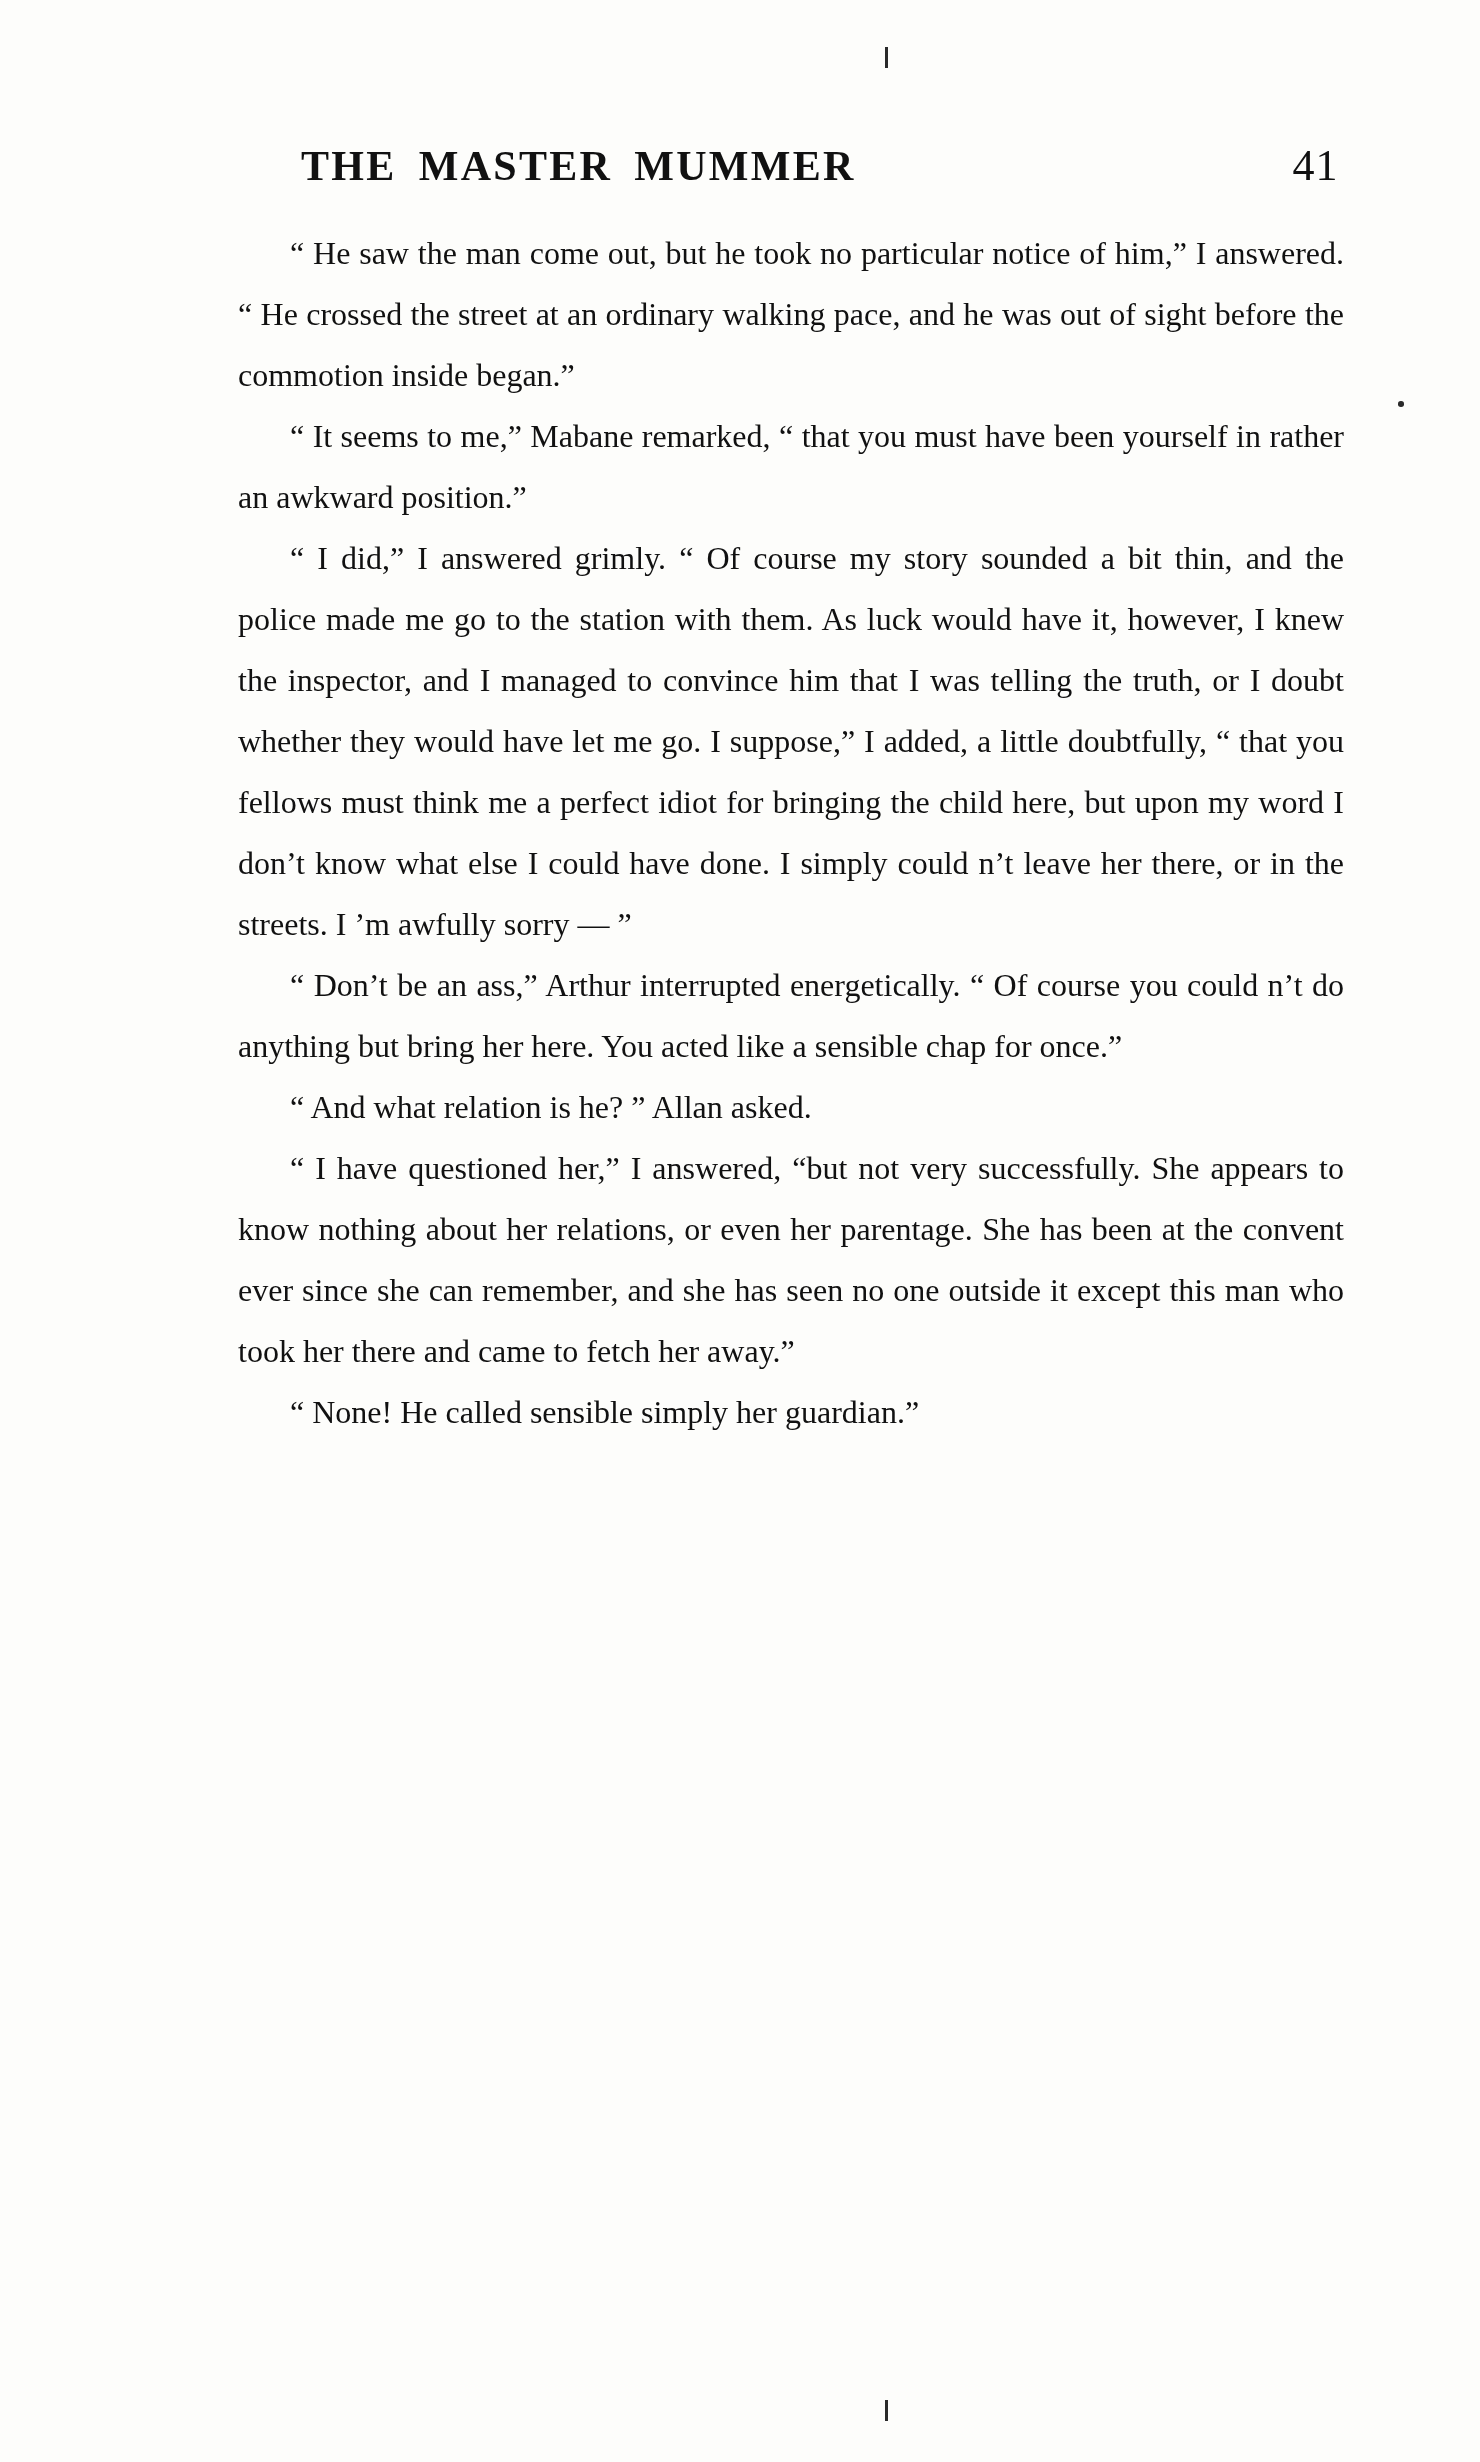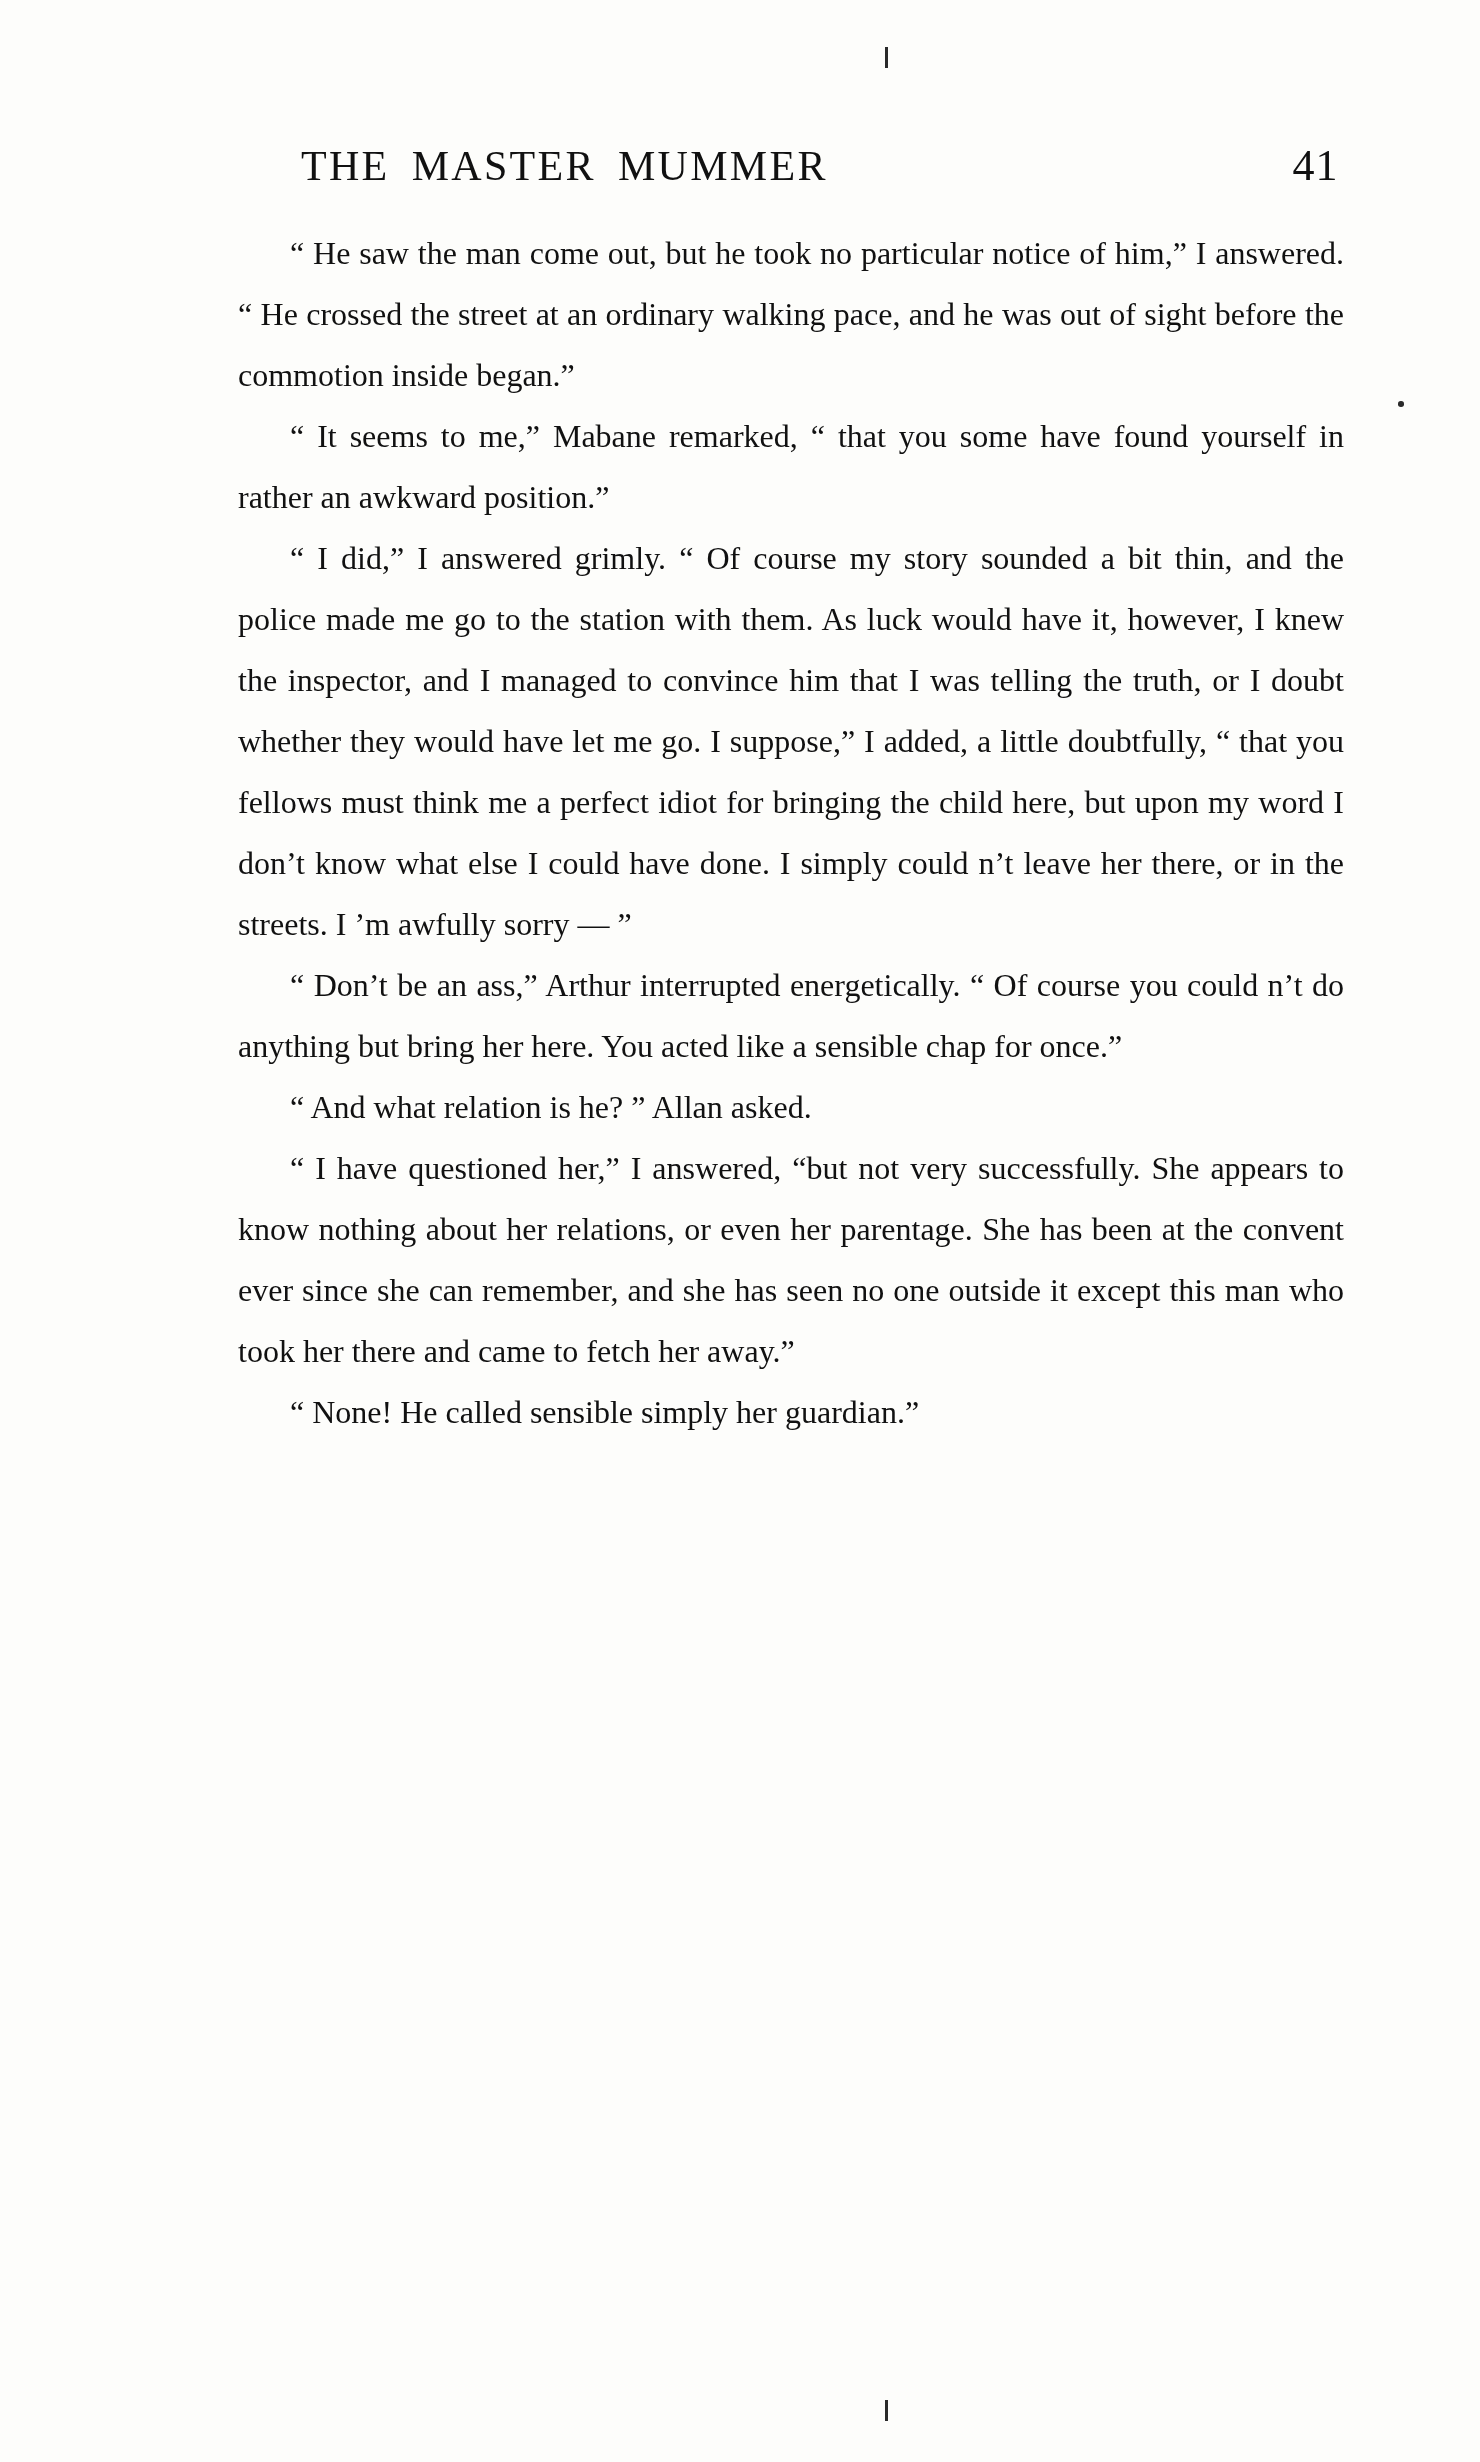--- a/index.html
+++ b/index.html
@@ -34,20 +34,21 @@
     align-items: baseline;
     justify-content: flex-start;
     margin: 0 0 32px 0;
     padding: 0 0 0 63px;
   }
   .running-title {
     font-size: 42px;
     letter-spacing: 2.3px;
     word-spacing: 9.3px;
     white-space: nowrap;
+    font-weight: bold;
   }
   .page-number {
     margin-left: auto;
     font-size: 44px;
     letter-spacing: 0.9px;
     padding-right: 5.6px;
   }
   p.para {
     margin: 0;
     font-size: 32px;
@@ -94,21 +95,21 @@
   <div class="tick tick-bottom"></div>
 
   <div class="content">
 
     <div class="running-head">
       <span class="running-title">THE MASTER MUMMER</span>
       <span class="page-number">41</span>
     </div>
 
     <p class="para">“ He saw the man come out, but he took no particular notice of him,” I answered.  “ He crossed the street at an ordinary walking pace, and he was out of sight before the commotion inside began.”</p>
-    <p class="para">“ It seems to me,” Mabane remarked, “ that you some have found yourself in rather an awkward position.”</p>
+    <p class="para">“ It seems to me,” Mabane remarked, “ that you must have been yourself in rather an awkward position.”</p>
     <p class="para">“ I did,” I answered grimly.  “ Of course my story sounded a bit thin, and the police made me go to the station with them.  As luck would have it, however, I knew the inspector, and I managed to convince him that I was telling the truth, or I doubt whether they would have let me go.  I suppose,” I added, a little doubtfully, “ that you fellows must think me a perfect idiot for bringing the child here, but upon my word I don’t know what else I could have done.  I simply could n’t leave her there, or in the streets. I ’m awfully sorry — ”</p>
     <p class="para">“ Don’t be an ass,” Arthur interrupted energetically.  “ Of course you could n’t do anything but bring her here.  You acted like a sensible chap for once.”</p>
     <p class="para">“ And what relation is he? ” Allan asked.</p>
     <p class="para">“ I have questioned her,” I answered, “but not very successfully.  She appears to know nothing about her relations, or even her parentage.  She has been at the convent ever since she can remember, and she has seen no one outside it except this man who took her there and came to fetch her away.”</p>
     <p class="para">“ None!  He called sensible simply her guardian.”</p>
 
   </div>
 </div>
 
 

